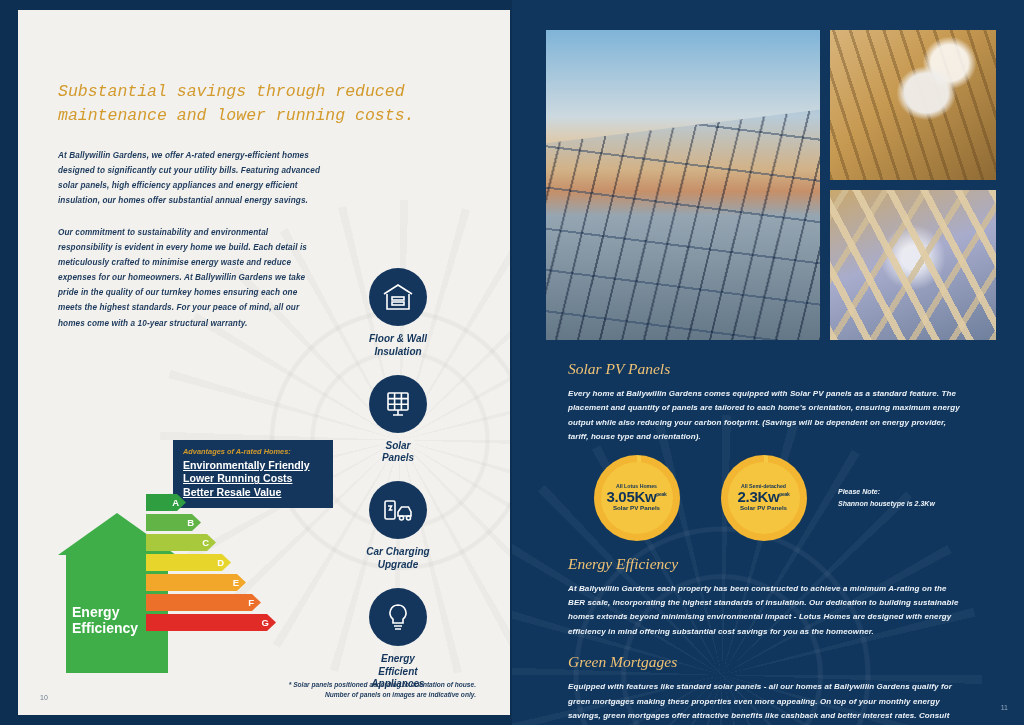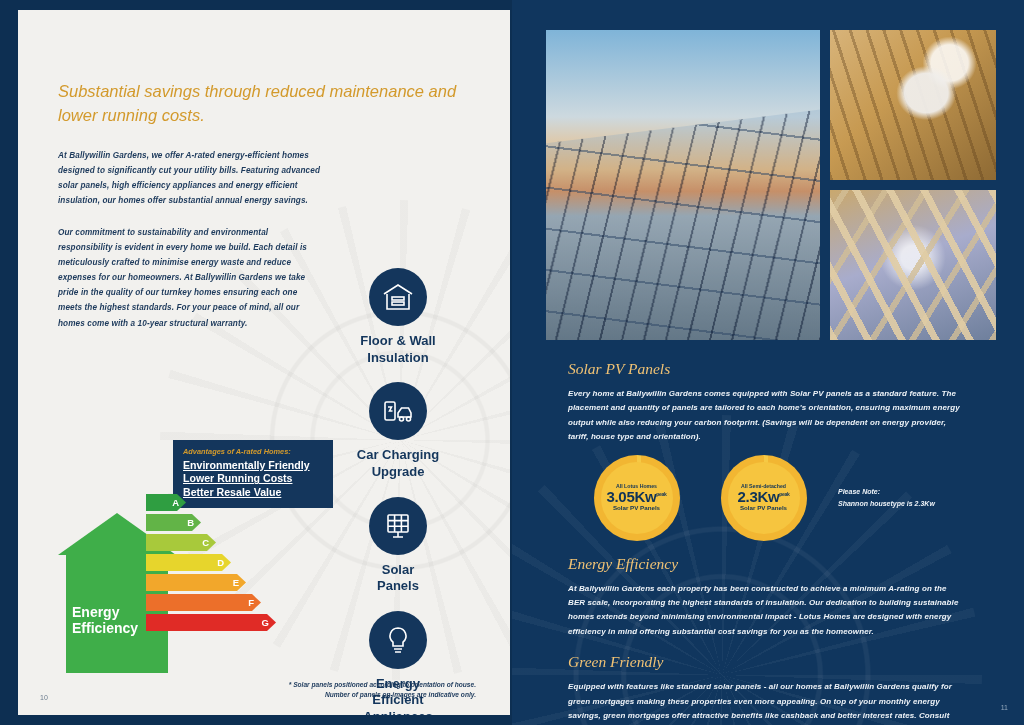--- a/index.html
+++ b/index.html
@@ -36,21 +36,21 @@
   h1.headline{
     font-family:"Liberation Serif", serif;
     font-weight:400;
     font-size:39px;
     line-height:1.16;
     color:#122c4c;
     margin:14px 0 0 0;
     letter-spacing:.2px;
   }
   .subhead{
-    font-family:Liberation Sans, sans-serif;
+    font-family:Liberation Mono, monospace;
     font-style:italic;
     font-size:16.5px;
     line-height:1.45;
     color:#d39a2c;
     margin:30px 0 0 0;
     font-weight:400;
   }
   .body-col{width:263px;margin-top:20px;}
   .body-col p{
     font-size:8.2px;
@@ -66,21 +66,21 @@
   .icon-col{
     position:absolute;right:52px;top:258px;width:120px;z-index:3;
     display:flex;flex-direction:column;align-items:center;gap:16px;
   }
   .icon-item{display:flex;flex-direction:column;align-items:center;}
   .icon-circle{
     width:58px;height:58px;border-radius:50%;
     background:#14365c;display:flex;align-items:center;justify-content:center;
   }
   .icon-label{
-    margin-top:7px;text-align:center;font-size:13px;font-weight:700;color:#14365c;line-height:1.28;
+    margin-top:7px;text-align:center;font-size:10px;font-weight:700;color:#14365c;line-height:1.28;font-style:italic;
   }
 
   
   .energy-wrap{position:absolute;left:40px;bottom:42px;width:300px;height:185px;z-index:3;}
   .house{
     position:absolute;left:0;bottom:0;width:118px;height:160px;
   }
   .house .roof{
     position:absolute;left:0;top:0;width:0;height:0;
     border-left:59px solid transparent;border-right:59px solid transparent;border-bottom:42px solid #3fae49;
@@ -217,54 +217,54 @@
               <g fill="none" stroke="#fff" stroke-width="1.6">
             <path d="M3 12 L17 3 L31 12"></path>
                 <path d="M6 12 v15 h22 v-15"></path>
             <rect x="11" y="15" width="12" height="3"></rect>
                 <rect x="11" y="20" width="12" height="3"></rect>
           </g>
             </svg>
         </div>
         <div class="icon-label" style="white-space:pre-line">Floor &amp; Wall
 Insulation</div>
+      </div>
+
+      <div class="icon-item">
+        <div class="icon-circle">
+          <svg width="32" height="32" viewBox="0 0 32 32">
+              <g fill="none" stroke="#fff" stroke-width="1.6">
+            <rect x="6" y="5" width="20" height="17" rx="1"></rect>
+            <path d="M6 10.6h20M6 16.3h20M12.6 5v17M19.4 5v17"></path>
+            <path d="M16 22v5M11 27h10"></path>
+          </g>
+            </svg>
+        </div>
+        <div class="icon-label" style="white-space:pre-line">Solar
+Panels</div>
       </div>
 
       <div class="icon-item">
         <div class="icon-circle">
           <svg width="34" height="30" viewBox="0 0 34 30">
               <g fill="none" stroke="#fff" stroke-width="1.6">
             <rect x="4" y="6" width="10" height="18" rx="1.5"></rect>
             <path d="M7 11l3.5 0-2 4h3"></path>
             <path d="M17 21h13v-4l-2.5-5h-7L17 17z"></path>
             <circle cx="20.5" cy="23" r="2"></circle>
                 <circle cx="27.5" cy="23" r="2"></circle>
           </g>
             </svg>
         </div>
         <div class="icon-label" style="white-space:pre-line">Car Charging
 Upgrade</div>
       </div>
 
       <div class="icon-item">
         <div class="icon-circle">
-          <svg width="32" height="32" viewBox="0 0 32 32">
-              <g fill="none" stroke="#fff" stroke-width="1.6">
-            <rect x="6" y="5" width="20" height="17" rx="1"></rect>
-            <path d="M6 10.6h20M6 16.3h20M12.6 5v17M19.4 5v17"></path>
-            <path d="M16 22v5M11 27h10"></path>
-          </g>
-            </svg>
-        </div>
-        <div class="icon-label" style="white-space:pre-line">Solar
-Panels</div>
-      </div>
-
-      <div class="icon-item">
-        <div class="icon-circle">
           <svg width="30" height="32" viewBox="0 0 30 32">
               <g fill="none" stroke="#fff" stroke-width="1.6">
             <path d="M15 4a8 8 0 0 0-5 14.2V22h10v-3.8A8 8 0 0 0 15 4z"></path>
             <path d="M11 25h8M12 28h6"></path>
           </g>
             </svg>
         </div>
         <div class="icon-label" style="white-space:pre-line">Energy
 Efficient
 Appliances</div>
@@ -330,19 +330,19 @@
             <div class="t3">Solar PV Panels</div>
           </div>
         </div>
         <div class="note" style="white-space:pre-line">Please Note:
 Shannon housetype is 2.3Kw</div>
       </div>
 
       <h2 class="sec">Energy Efficiency</h2>
       <p>At Ballywillin Gardens each property has been constructed to achieve a minimum A-rating on the BER scale, incorporating the highest standards of insulation. Our dedication to building sustainable homes extends beyond minimising environmental impact - Lotus Homes are designed with energy efficiency in mind offering substantial cost savings for you as the homeowner.</p>
 
-      <h2 class="sec">Green Friendly</h2>
+      <h2 class="sec">Green Mortgages</h2>
       <p>Equipped with features like standard solar panels - all our homes at Ballywillin Gardens qualify for green mortgages making these properties even more appealing. On top of your monthly energy savings, green mortgages offer attractive benefits like cashback and better interest rates. Consult your financial advisor to check your eligibility and see how you can benefit.</p>
     </div>
 
     <div class="pageno-right">11</div>
   </div>
 </div>
 
 </body></html>

